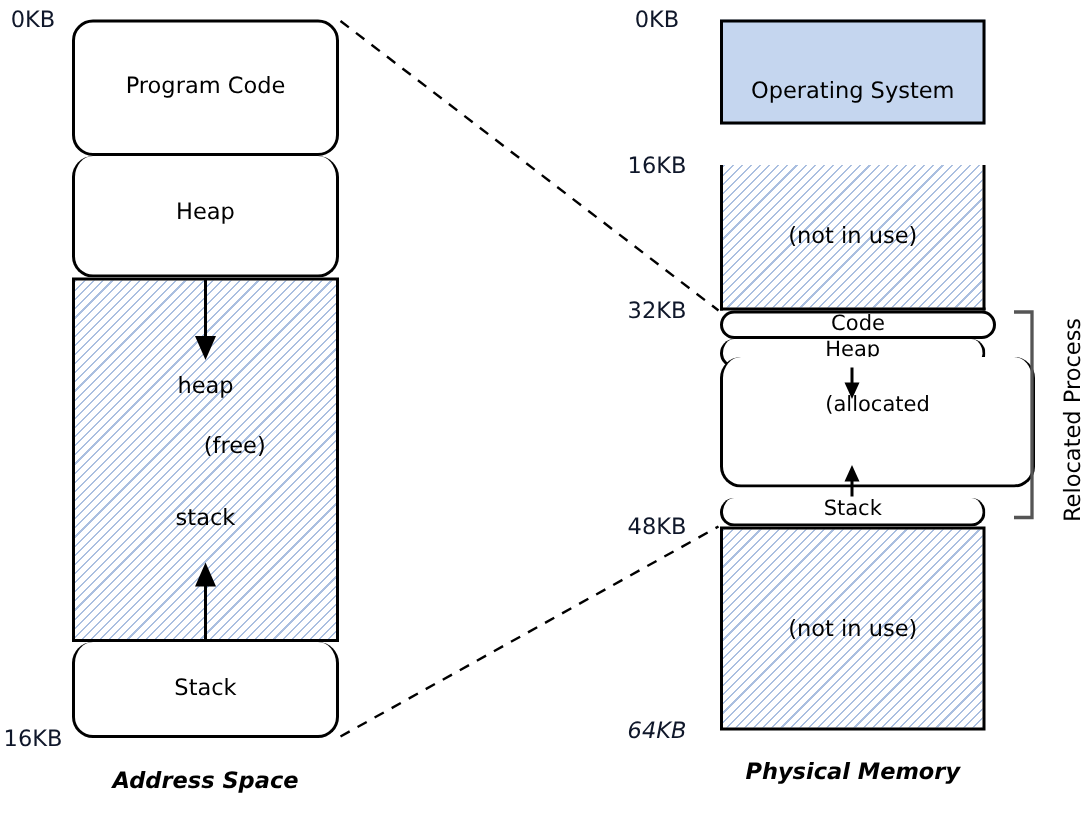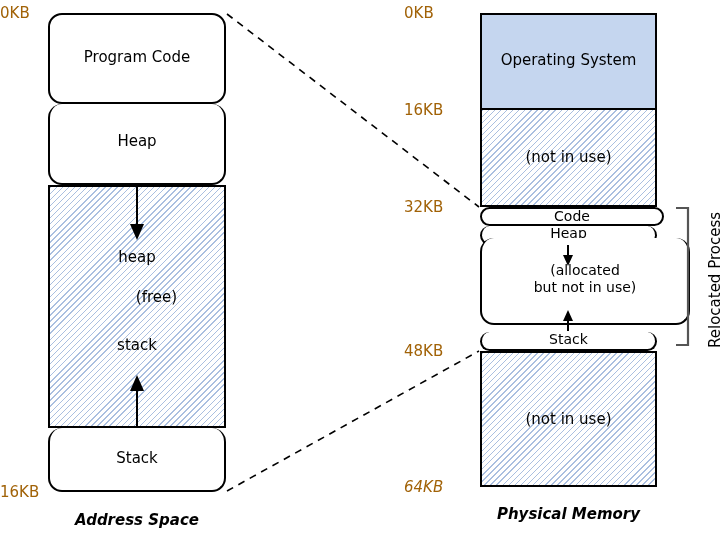--- a/index.html
+++ b/index.html
@@ -36,23 +36,23 @@
     left: 0; right: 0;
     text-align: center;
     font-size: 15px;
     line-height: 1.18;
     color: #000;
     pointer-events: none;
   }
 
   .addr-label {
     position: absolute;
-    text-align: left;
-    font-size: 15px;
-    color: #a16207;
+    text-align: center;
+    font-size: 15px;
+    color: #0f172a;
     white-space: nowrap;
   }
 
   .caption {
     position: absolute;
     text-align: center;
     font-size: 15px;
     font-weight: bold;
     color: #000;
     white-space: nowrap;
@@ -138,21 +138,21 @@
     <div class="addr-label" style="left:404px; top:4px; width:68px;">0KB</div>
 
     <div class="addr-label" style="left:404px; top:101px; width:68px;">16KB</div>
 
     <div class="addr-label" style="left:404px; top:198px; width:68px;">32KB</div>
 
     <div class="addr-label" style="left:404px; top:342px; width:68px;">48KB</div>
 
     <div class="addr-label" style="left:404px; top:478px; width:68px;font-style:italic;">64KB</div>
 
-    <div class="box fill-os" style="left:480px; top:13px; width:177px; height:97px;
+    <div class="box fill-os" style="left:480px; top:13px; width:177px; height:70px;
                 border:2px solid #000;">
       <div class="cell-label" style="top:37px;">Operating System</div>
     </div>
 
     <div class="box fill-hatch" style="left:480px; top:110px; width:177px; height:97px;
                 border:2px solid #000; border-top-width:0;">
       <div class="cell-label" style="top:39px;">(not in use)</div>
     </div>
 
     <div class="box fill-white" style="left:480px; top:207px; width:184px; height:19px;
@@ -161,21 +161,20 @@
     </div>
 
     <div class="box fill-white" style="left:480px; top:226px; width:177px; height:19px;
                 border:2px solid #000; border-top-width:0;">
       <div class="cell-label" style="top:-1px; font-size:14px;">Heap</div>
     </div>
 
     <div class="box fill-white" style="left:480px; top:238px; width:210px; height:87px;
                 border:2px solid #000; border-top-width:0;">
       <div class="cell-label" style="top:24px; font-size:14px;">(allocated</div>
-      <div class="cell-label" style="top:41px; font-size:14px;">but not in use)</div>
     </div>
 
     <div class="box fill-white" style="left:480px; top:332px; width:177px; height:19px;
                 border:2px solid #000; border-top-width:0;">
       <div class="cell-label" style="top:-1px; font-size:14px;">Stack</div>
     </div>
 
     <div class="box fill-hatch" style="left:480px; top:351px; width:177px; height:136px;
                 border:2px solid #000; border-top-width:2px;">
       <div class="cell-label" style="top:58px;">(not in use)</div>

